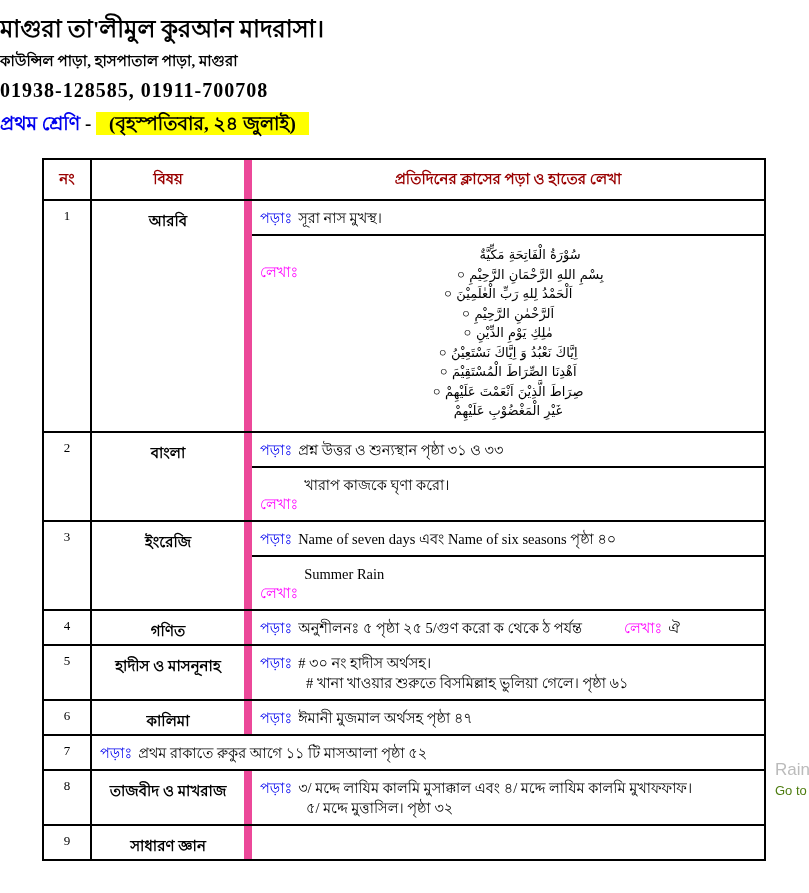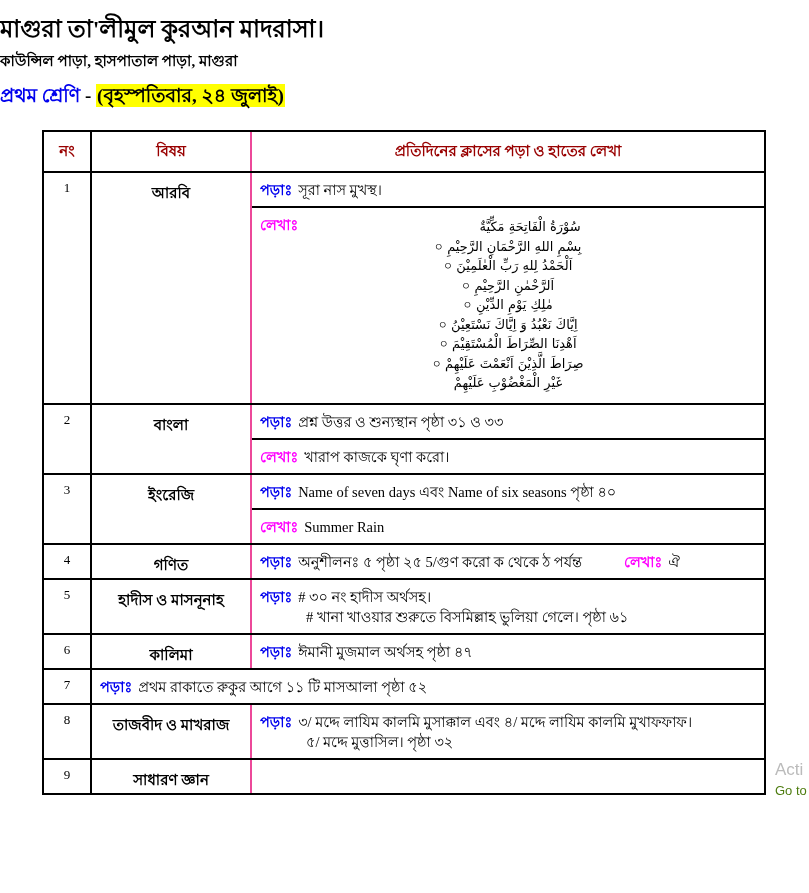--- a/index.html
+++ b/index.html
@@ -18,42 +18,42 @@
     color:#000;
   }
   .page-header{text-align:left;padding-top:14px;}
   .title{font-size:24px;font-weight:bold;line-height:1.25;}
   .subtitle{font-size:15px;font-weight:bold;margin-top:5px;}
   .phone{font-size:20px;font-weight:bold;margin-top:5px;letter-spacing:1px;
          font-family:"Liberation Serif",serif;}
   .class-line{font-size:19px;font-weight:bold;margin-top:7px;}
   .class-name{color:var(--class-blue);}
   .class-sep{color:#000;}
-  .date-chip{background:var(--highlight);padding:1px 1px;}
+  .date-chip{background:var(--highlight);padding:1px 13px;}
 
   .doc-table{
     margin:17px 0 0 42px;width:724px;
     border:2px solid #000;
   }
   .trow{display:flex;border-top:2px solid #000;}
   .trow:first-child{border-top:none;}
   .cell{min-height:33px;}
   .cell-num{width:48px;border-right:2px solid #000;text-align:center;
             padding-top:7px;font-size:13px;font-family:"Liberation Serif",serif;}
-  .cell-subject{width:160px;border-right:2px solid #ec4899;text-align:center;
+  .cell-subject{width:160px;border-right:8px solid #ec4899;text-align:center;
                 padding:8px 4px 0 4px;font-weight:bold;font-size:15px;}
   .cell-content{flex:1;display:flex;flex-direction:column;}
   .thead .cell{min-height:34px;}
   .thead .cell-num,.thead .cell-subject{color:var(--header-text);font-weight:bold;font-size:15px;
             padding-top:7px;font-family:inherit;}
   .thead .cell-content{color:var(--header-text);font-weight:bold;font-size:15px;
             text-align:center;justify-content:center;padding:7px 6px;border-radius:17px;}
   .sub{padding:7px 8px 6px 8px;line-height:20px;font-size:14.5px;flex:1;}
   .sub + .sub{border-top:2px solid #000;}
-  .lbl{font-weight:bold;}
+  .lbl{font-weight:normal;margin-top:19px;}
   .read-lbl{color:var(--read-label);margin-right:6px;}
   .write-lbl{color:var(--write-label);margin-right:6px;}
   .inline-write{margin-left:42px;}
   .line.indent{padding-left:46px;}
   .arabic{
     text-align:center;font-family:"DejaVu Sans",sans-serif;
     font-size:13px;line-height:19.5px;padding:2px 0 4px 0;
   }
   .write-sub .write-lbl{float:left;}
   .watermark{
@@ -62,20 +62,21 @@
   }
   .wm-line1{font-size:17px;}
   .wm-line2{font-size:13px;margin-top:3px;color:#4d7c0f;}
 </style>
 </head>
 <body>
 
 <div class="page-header">
   <div class="title">মাগুরা তা'লীমুল কুরআন মাদরাসা।</div>
   <div class="subtitle">কাউন্সিল পাড়া, হাসপাতাল পাড়া, মাগুরা</div>
+  <div class="phone">01938-128585, 01911-700708</div>
   <div class="class-line">
     <span class="class-name">প্রথম শ্রেণি</span>
     <span class="class-sep">- </span>
     <span class="date-chip">(বৃহস্পতিবার, ২৪ জুলাই)</span>
   </div>
 </div>
 
 <div class="doc-table">
   <div class="trow thead">
     <div class="cell cell-num">নং</div>
@@ -172,15 +173,15 @@
         </div>
       </div>
     </div>
     <div class="trow">
       <div class="cell cell-num">9</div>
       <div class="cell cell-subject">সাধারণ জ্ঞান</div>
     </div>
   </div>
 
 <div class="watermark">
-  <div class="wm-line1">Acti</div>
+  <div class="wm-line1">Rain</div>
   <div class="wm-line2">Go to</div>
 </div>
 
 </body></html>

